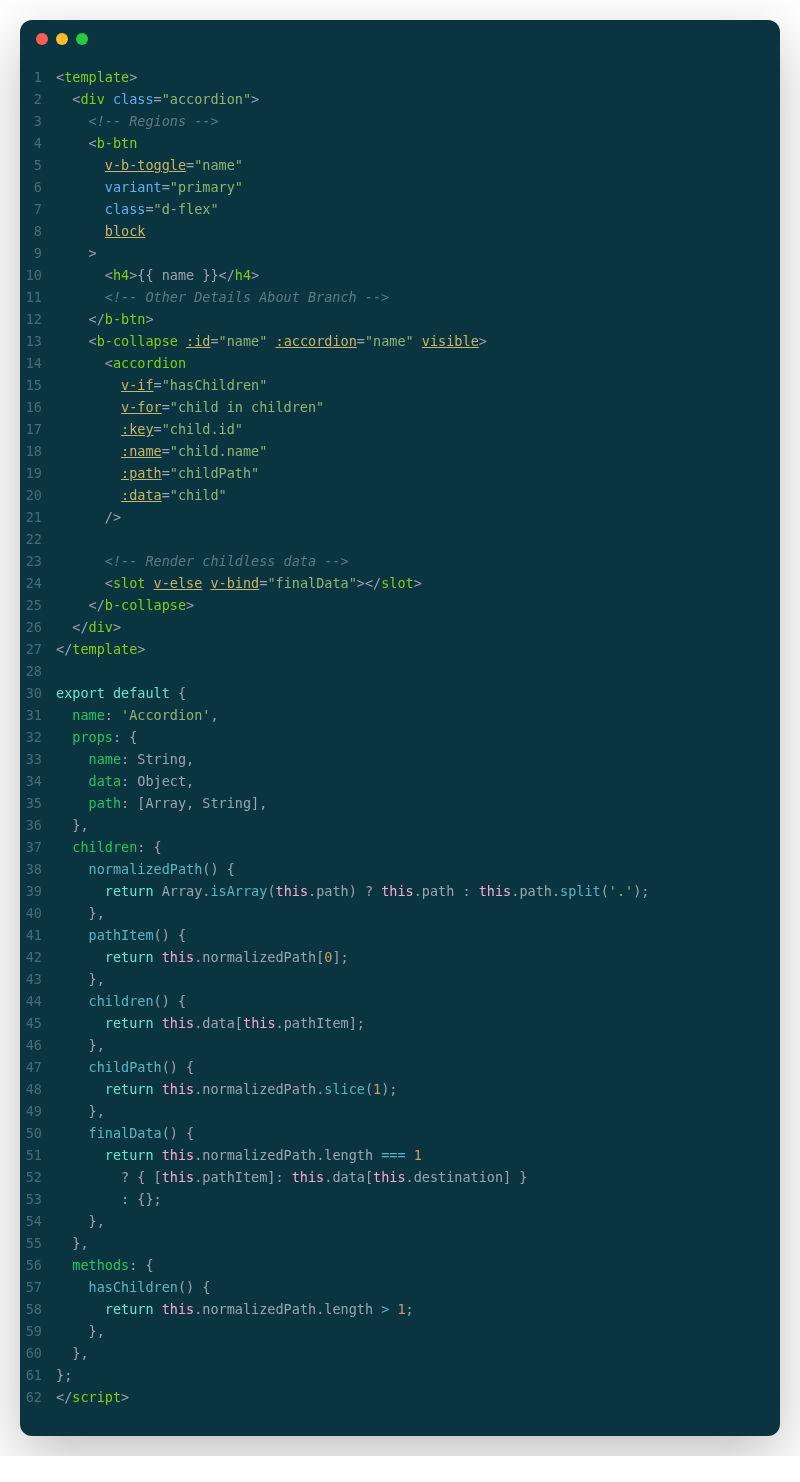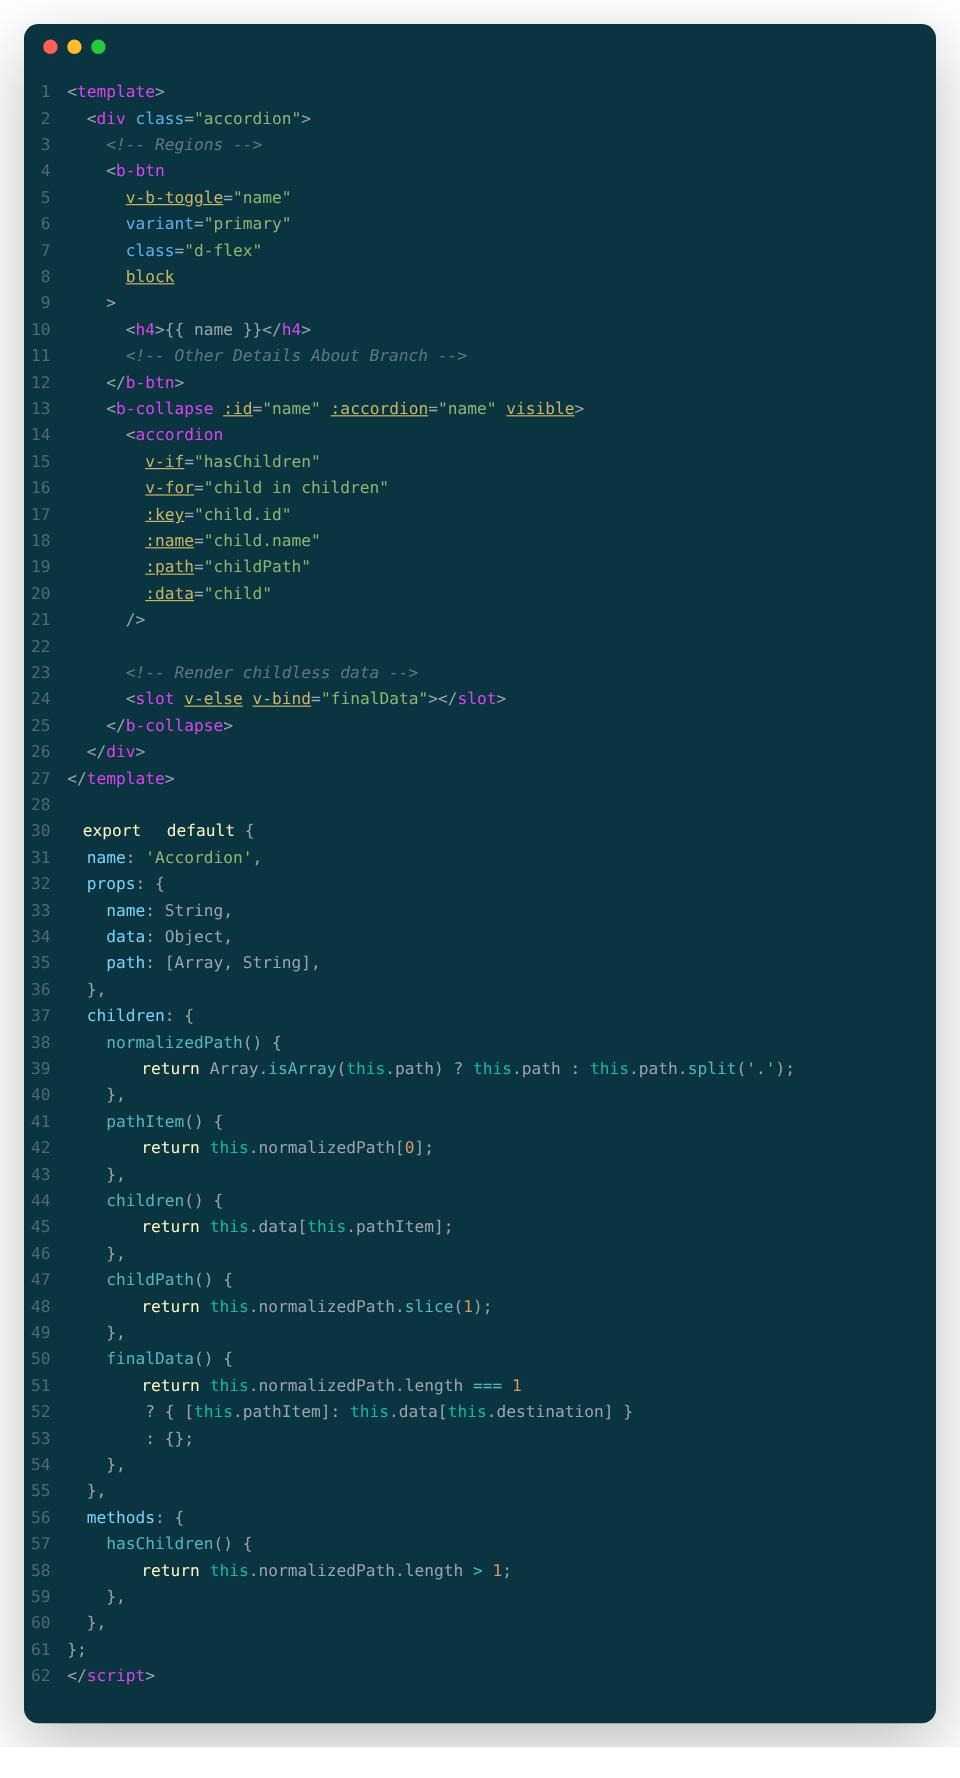--- a/index.html
+++ b/index.html
@@ -48,30 +48,30 @@
     color: #4a6b75;
     user-select: none;
     flex-shrink: 0;
   }
   .code {
     color: #d4d4d4;
     flex: 1;
     padding-right: 20px;
   }
   .p  { color: #9aa5b1; }   
-  .t  { color: #d946ef; text-align: center; }   
+  .t  { color: #84cc16; text-align: center; }   
   .a  { color: #c8b568; text-decoration: underline; }   
   .s  { color: #8fb573; }   
   .c  { color: #5c7a85; font-style: italic; } 
-  .k  { color: #fef9c3; margin-left: 13px; }   
+  .k  { color: #5eead4; }   
   .f  { color: #56b6c2; }   
   .n  { color: #d19a66; }   
   .o  { color: #56b6c2; }   
-  .pr { color: #7dd3fc; }   
-  .th { color: #14b8a6; }
+  .pr { color: #22c55e; }   
+  .th { color: #f9a8d4; }
   .bl { color: #61afef; margin-top: 28px; }   
 </style>
 </head>
 <body>
 
 <div class="window">
   <div class="titlebar">
     <div class="traffic-light tl-red"></div>
     <div class="traffic-light tl-yellow"></div>
     <div class="traffic-light tl-green"></div>

